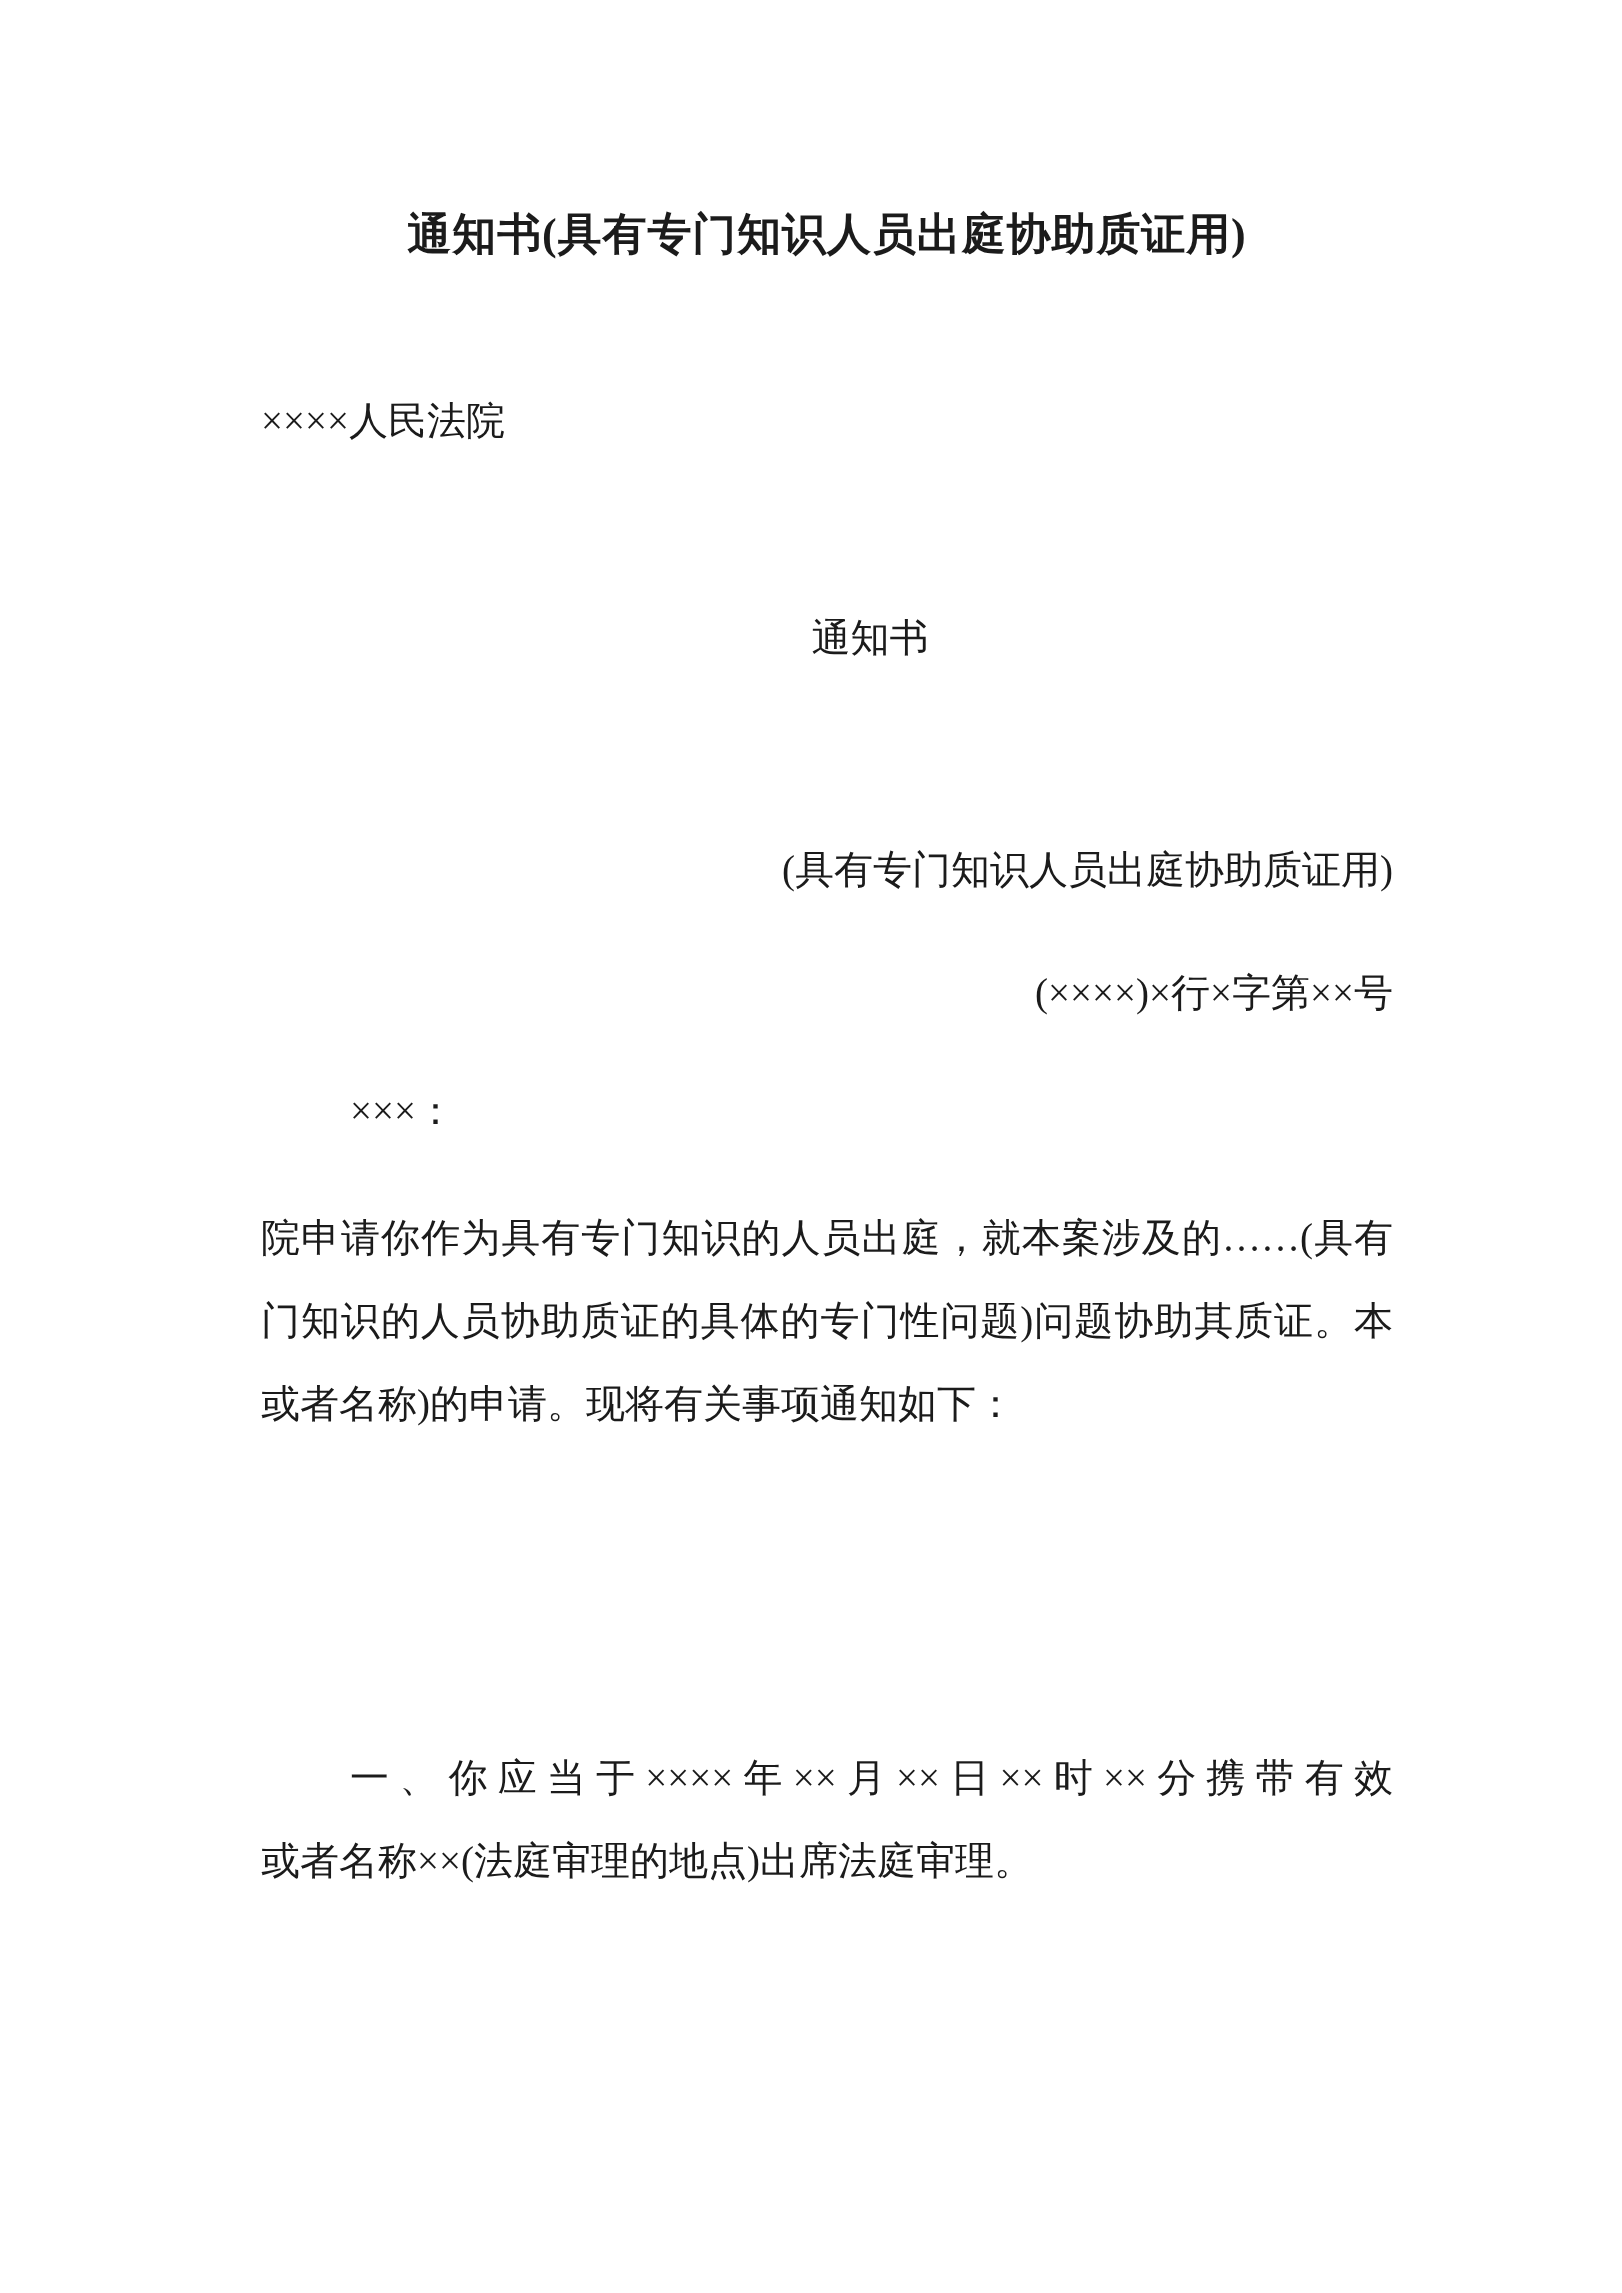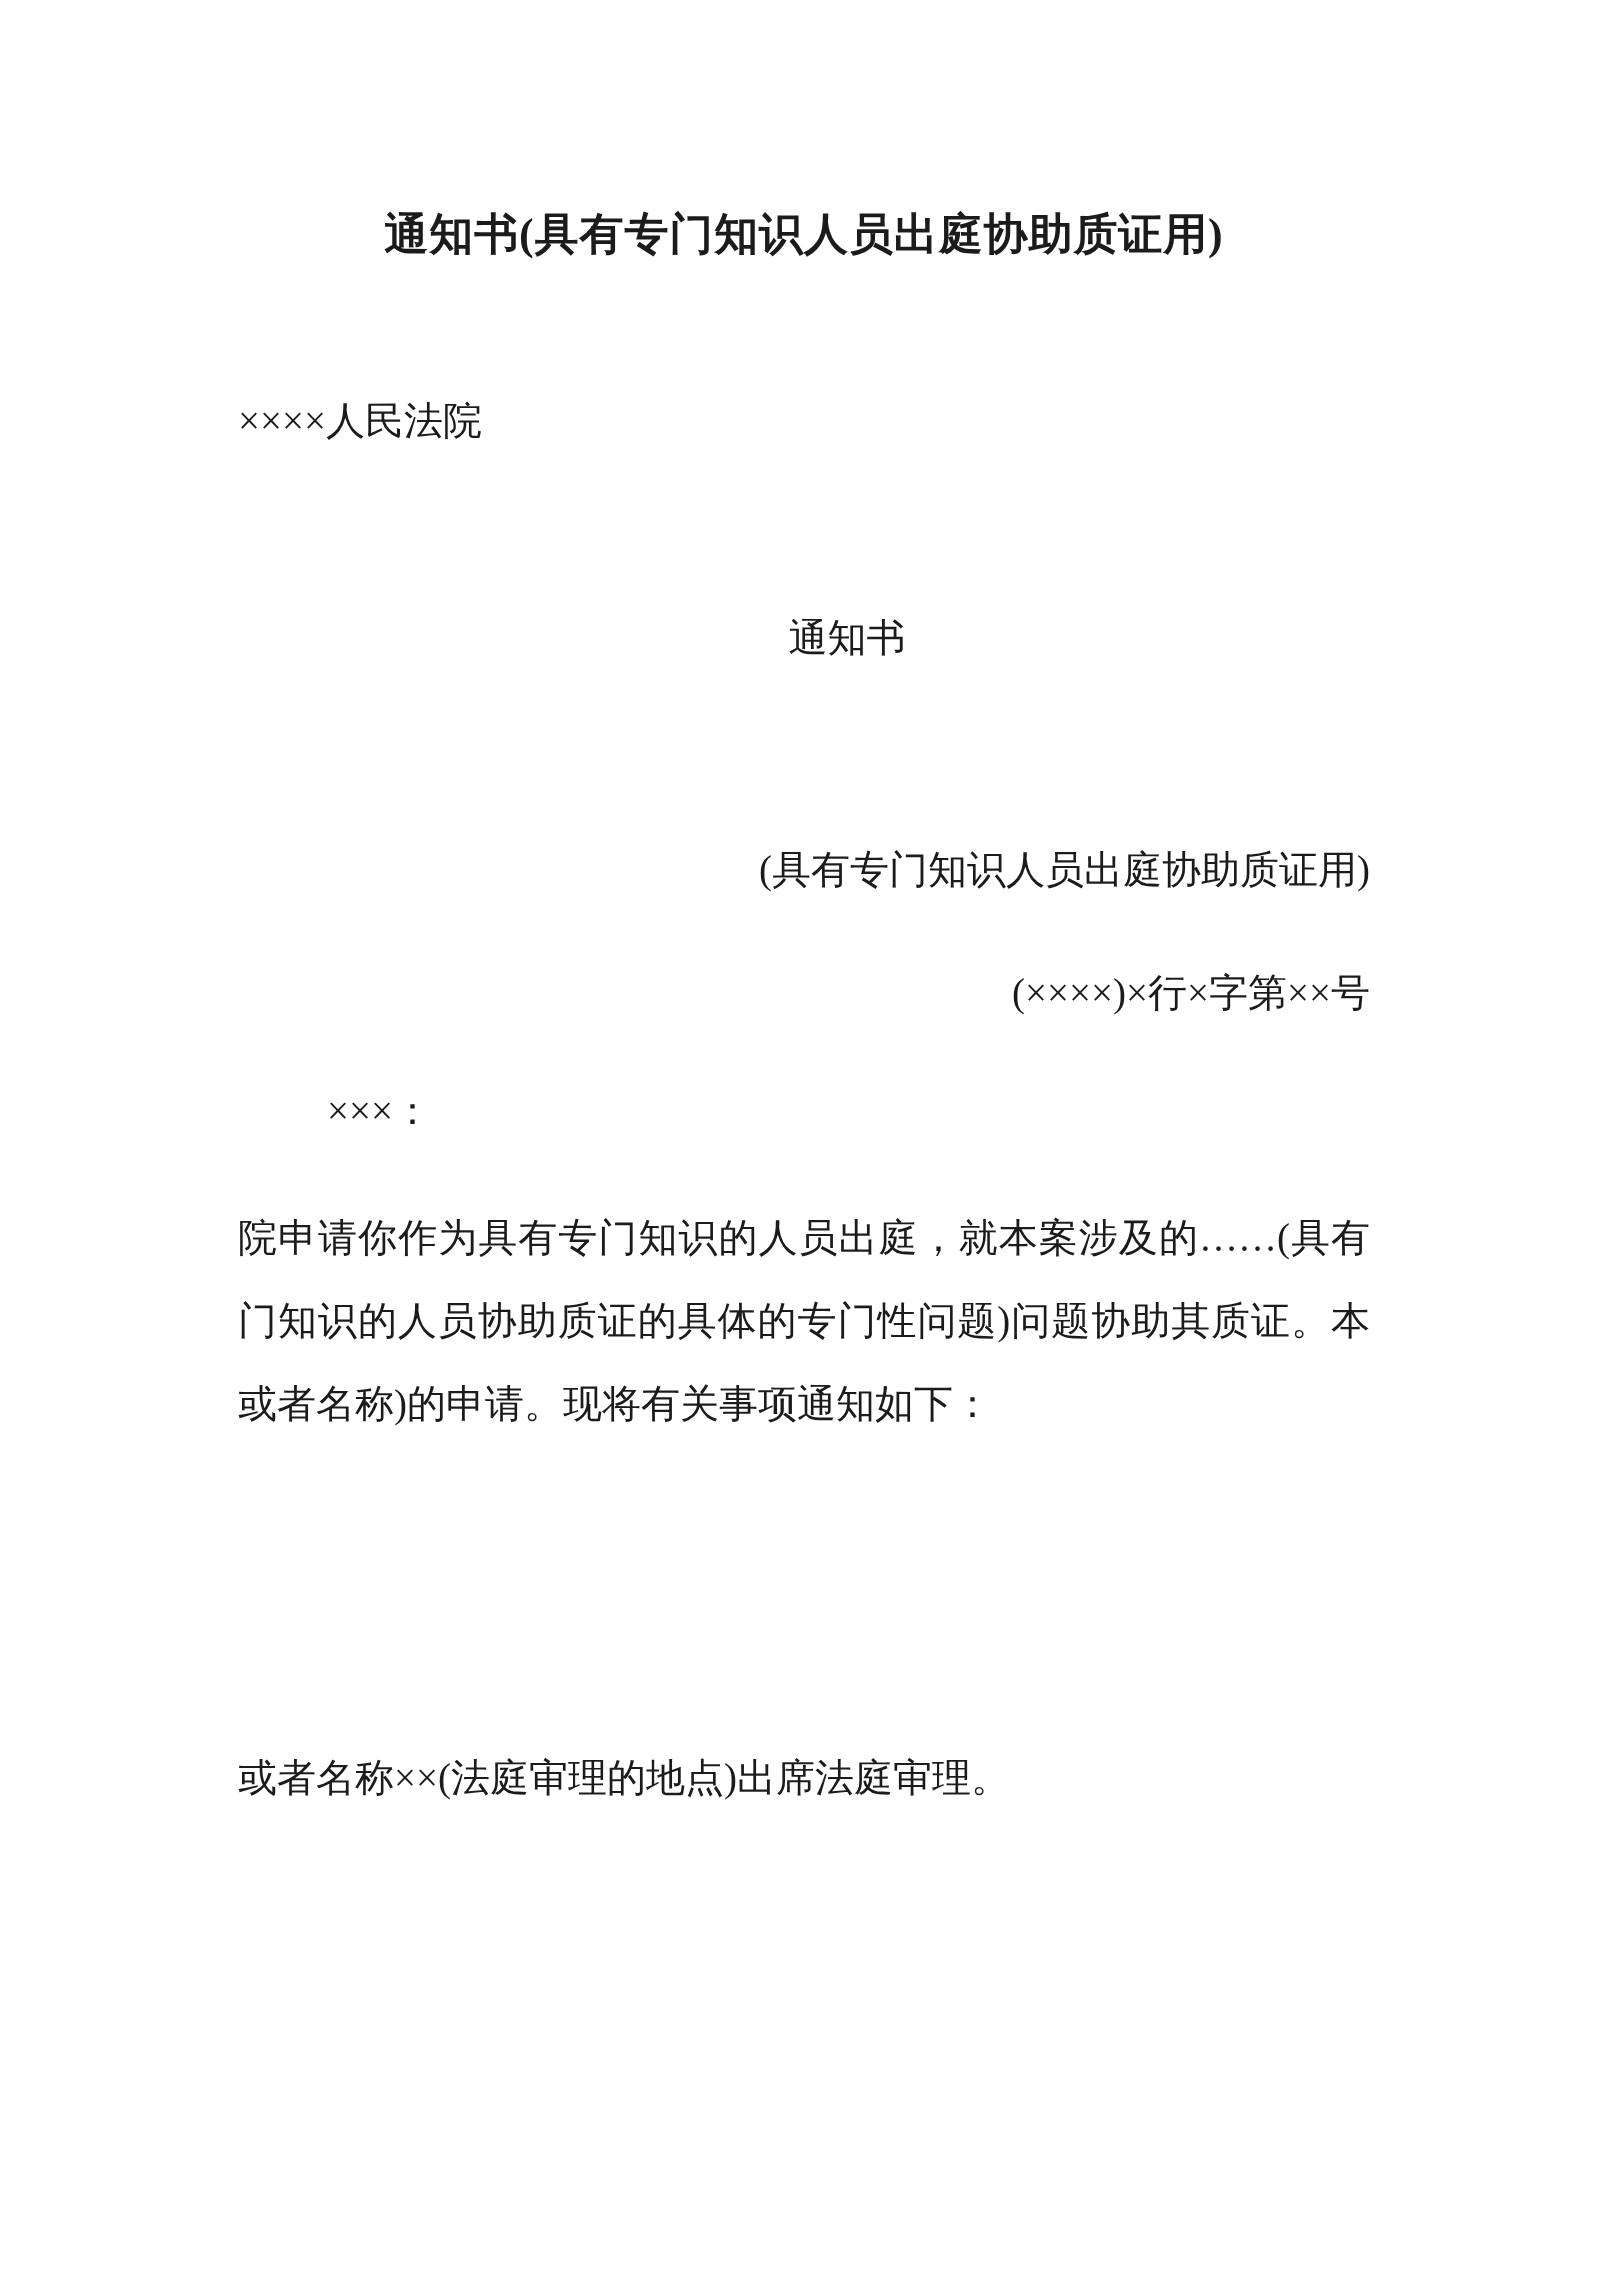--- a/index.html
+++ b/index.html
@@ -11,21 +11,21 @@
     position: relative;
     width: 1623px;
     height: 2294px;
     background: #ffffff;
     color: #1b1b1b;
     font-family: "Liberation Serif", "DejaVu Serif", serif;
     overflow: hidden;
   }
   .block {
     position: absolute;
-    left: 238px;
+    left: 261px;
     width: 1132px;
     font-size: 39px;
     line-height: 1.25;
     white-space: nowrap;
   }
   .doc-title {
     top: 207px;
     font-size: 44px;
     font-weight: bold;
     text-align: center;
@@ -90,17 +90,18 @@
 
   <div class="block addressee">×××：</div>
 
   <div class="block paragraph para-1">
     <div class="line fill">院申请你作为具有专门知识的人员出庭，就本案涉及的……(具有专</div>
     <div class="line fill">门知识的人员协助质证的具体的专门性问题)问题协助其质证。本院</div>
     <div class="line">或者名称)的申请。现将有关事项通知如下：</div>
   </div>
 
   <div class="block paragraph para-2">
+    <div class="line fill first">一、你应当于××××年××月××日××时××分携带有效</div>
     <div class="line">或者名称××(法庭审理的地点)出席法庭审理。</div>
   </div>
 
 </div>
 
 
 </body></html>

